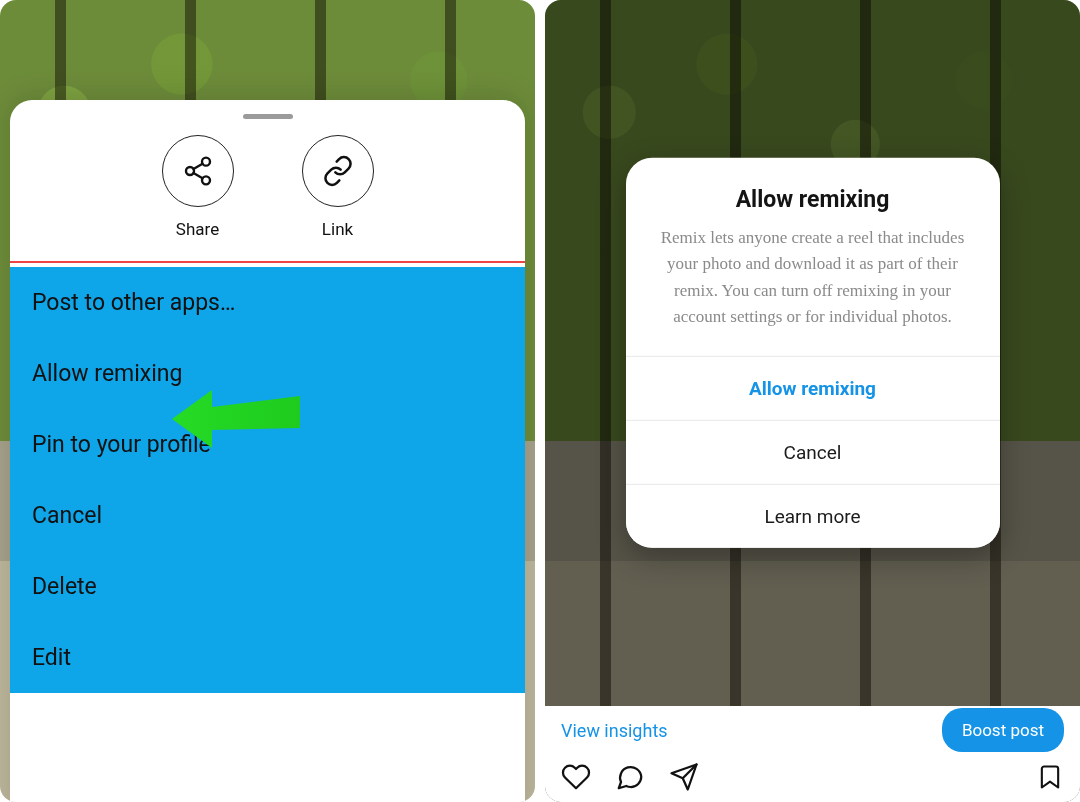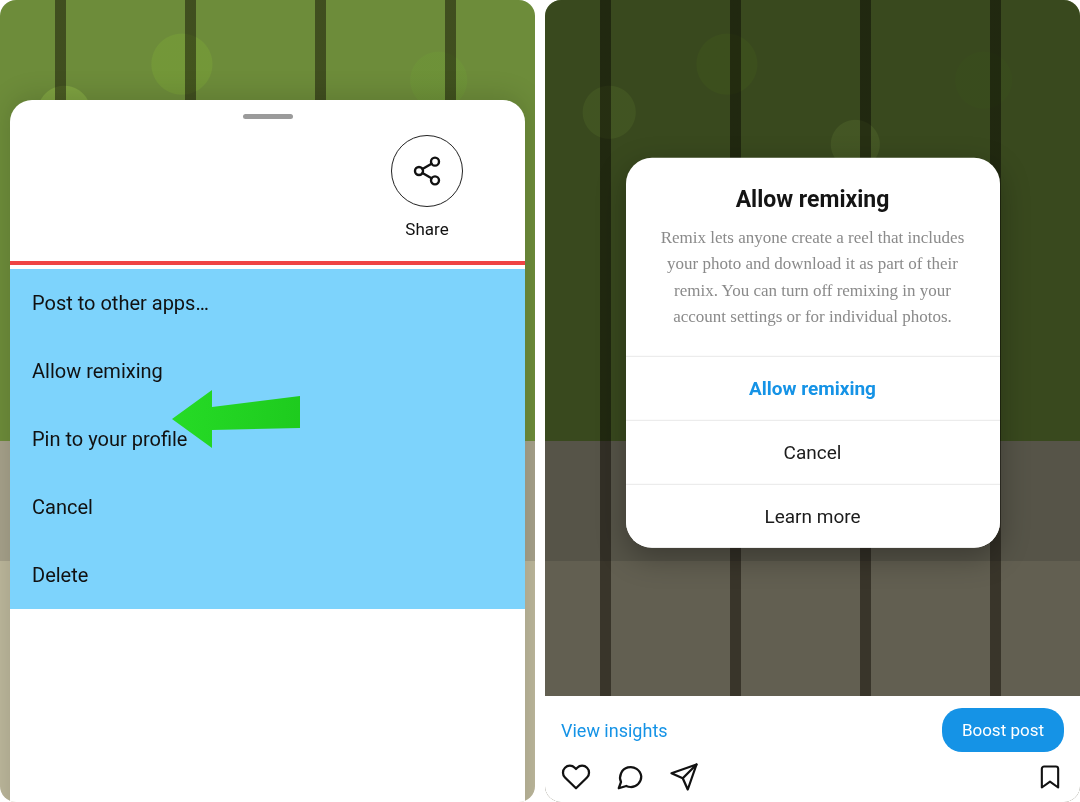--- a/index.html
+++ b/index.html
@@ -41,36 +41,36 @@
     position:absolute; left:10px; right:10px; bottom:-30px;
     background:#fff; border-radius:22px 22px 0 0;
     box-shadow: 0 -4px 28px rgba(0,0,0,.14);
     padding-bottom:40px;
   }
   .grabber {
     width:50px; height:5px; border-radius:3px; background:#9b9b9b;
     margin:14px auto 8px;
   }
   .share-row {
-    display:flex; justify-content:flex-end; align-items:flex-start;
+    display:flex; justify-content:center; align-items:flex-start;
     padding: 8px 28px 22px;
-    border-bottom: 4px solid #ef4444;
+    border-bottom: 2px solid #ef4444;
   }
   .share-item { display:flex; flex-direction:column; align-items:center; gap:12px; width:140px; }
   .round-btn {
     width:72px; height:72px; border-radius:50%;
     border:1.8px solid #222; background:#fff;
     display:flex; align-items:center; justify-content:center;
   }
   .share-label { font-size:17px; color:#111; }
   .menu-list { display:flex; flex-direction:column; padding: 4px 0 0 0; }
   .menu-item {
-    font-size:20px; color:#111; text-align:left;
+    font-size:23px; color:#111; text-align:left;
     padding: 22px 22px;
-    background:#7dd3fc;
+    background:#0ea5e9;
   }
   .menu-item.highlight-target { position:relative; }
 
   
   .arrow {
     position:absolute;
     pointer-events:none;
     z-index: 20;
   }
 
@@ -86,21 +86,21 @@
   .dialog-btn {
     border-top:1px solid #e8e8e8;
     font-size:19px; text-align:center; padding:20px 12px;
     color:#1c1c1c; background:#fff;
   }
   .dialog-btn.primary { color:#1593e6; font-weight:700; }
 
   
   .post-bar {
     position:absolute; left:0; right:0; bottom:0;
-    background:#fff; padding:12px 16px 10px;
+    background:#fff; padding:2px 16px 10px;
   }
   .post-bar-top { display:flex; align-items:center; justify-content:space-between; margin-bottom:10px; }
   .insights { color:#1593e6; font-size:18px; }
   .boost {
     background:#1593e6; color:#fff; font-size:17px;
     padding:12px 20px; border-radius:20px;
   }
   .iconrow { display:flex; align-items:center; gap:24px; }
   .iconrow .spacer { flex:1; }
   .iconrow svg { display:block; }
@@ -122,28 +122,38 @@
             <svg width="32" height="32" viewBox="0 0 24 24" fill="none" stroke="#111" stroke-width="1.8" stroke-linecap="round" stroke-linejoin="round">
               <circle cx="18" cy="5" r="3"></circle>
                 <circle cx="6" cy="12" r="3"></circle>
                 <circle cx="18" cy="19" r="3"></circle>
               <line x1="8.6" y1="10.5" x2="15.4" y2="6.5"></line>
                 <line x1="8.6" y1="13.5" x2="15.4" y2="17.5"></line>
             </svg>
           </div>
           <div class="share-label">Share</div>
         </div>
+        <div class="share-item">
+          <div class="round-btn">
+            <svg width="32" height="32" viewBox="0 0 24 24" fill="none" stroke="#111" stroke-width="1.9" stroke-linecap="round" stroke-linejoin="round">
+              <path d="M10 13a5 5 0 0 0 7.07 0l2.83-2.83a5 5 0 1 0-7.07-7.07L11 5"></path>
+              <path d="M14 11a5 5 0 0 0-7.07 0L4.1 13.83a5 5 0 1 0 7.07 7.07L13 19"></path>
+            </svg>
+          </div>
+          <div class="share-label">Link</div>
+        </div>
       </div>
 
       <div class="menu-list">
         <div class="menu-item">Post to other apps…</div>
         <div class="menu-item highlight-target">Allow remixing</div>
         <div class="menu-item">Pin to your profile</div>
         <div class="menu-item">Cancel</div>
         <div class="menu-item">Delete</div>
+        <div class="menu-item">Edit</div>
       </div>
     </div>
 
     <svg class="arrow" style="left:172px; top:376px;" width="130" height="80" viewBox="0 0 130 80">
       <defs>
         <linearGradient id="ggrad" x1="0" x2="1" y1="0" y2="0">
           <stop offset="0" stop-color="#26db26"></stop>
             <stop offset="1" stop-color="#1ecb1e"></stop>
         </linearGradient>
       </defs>

